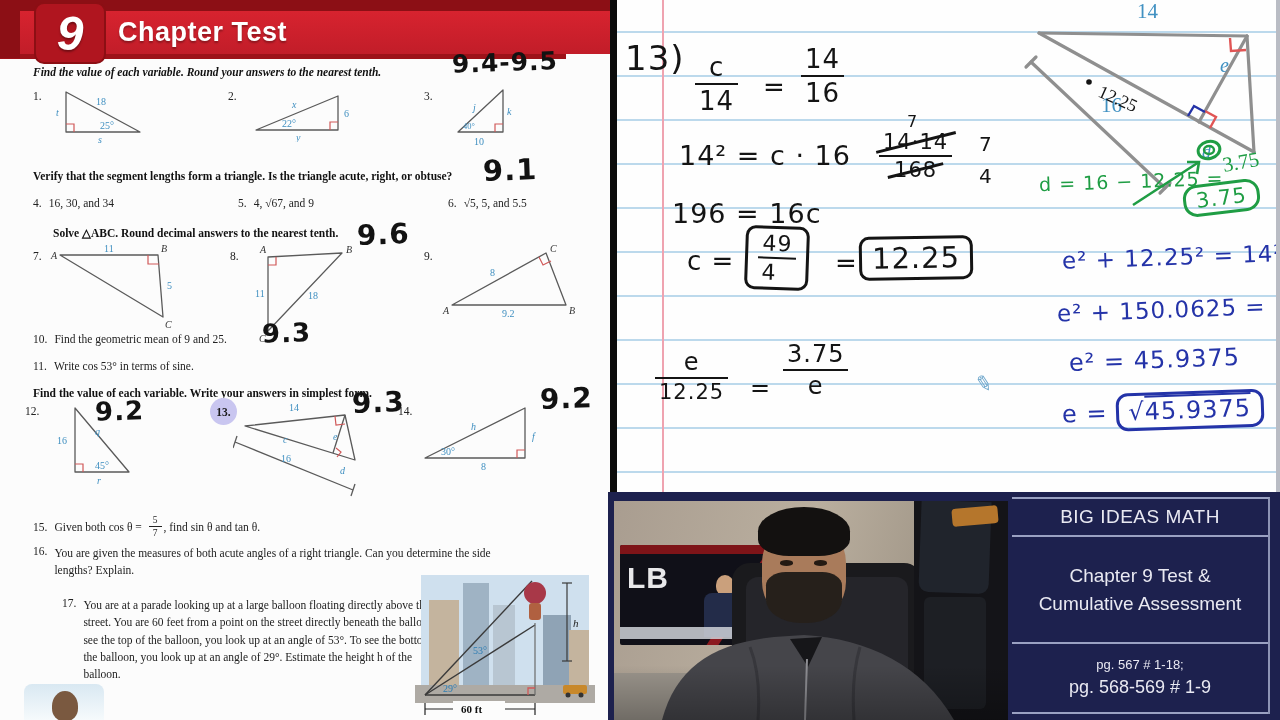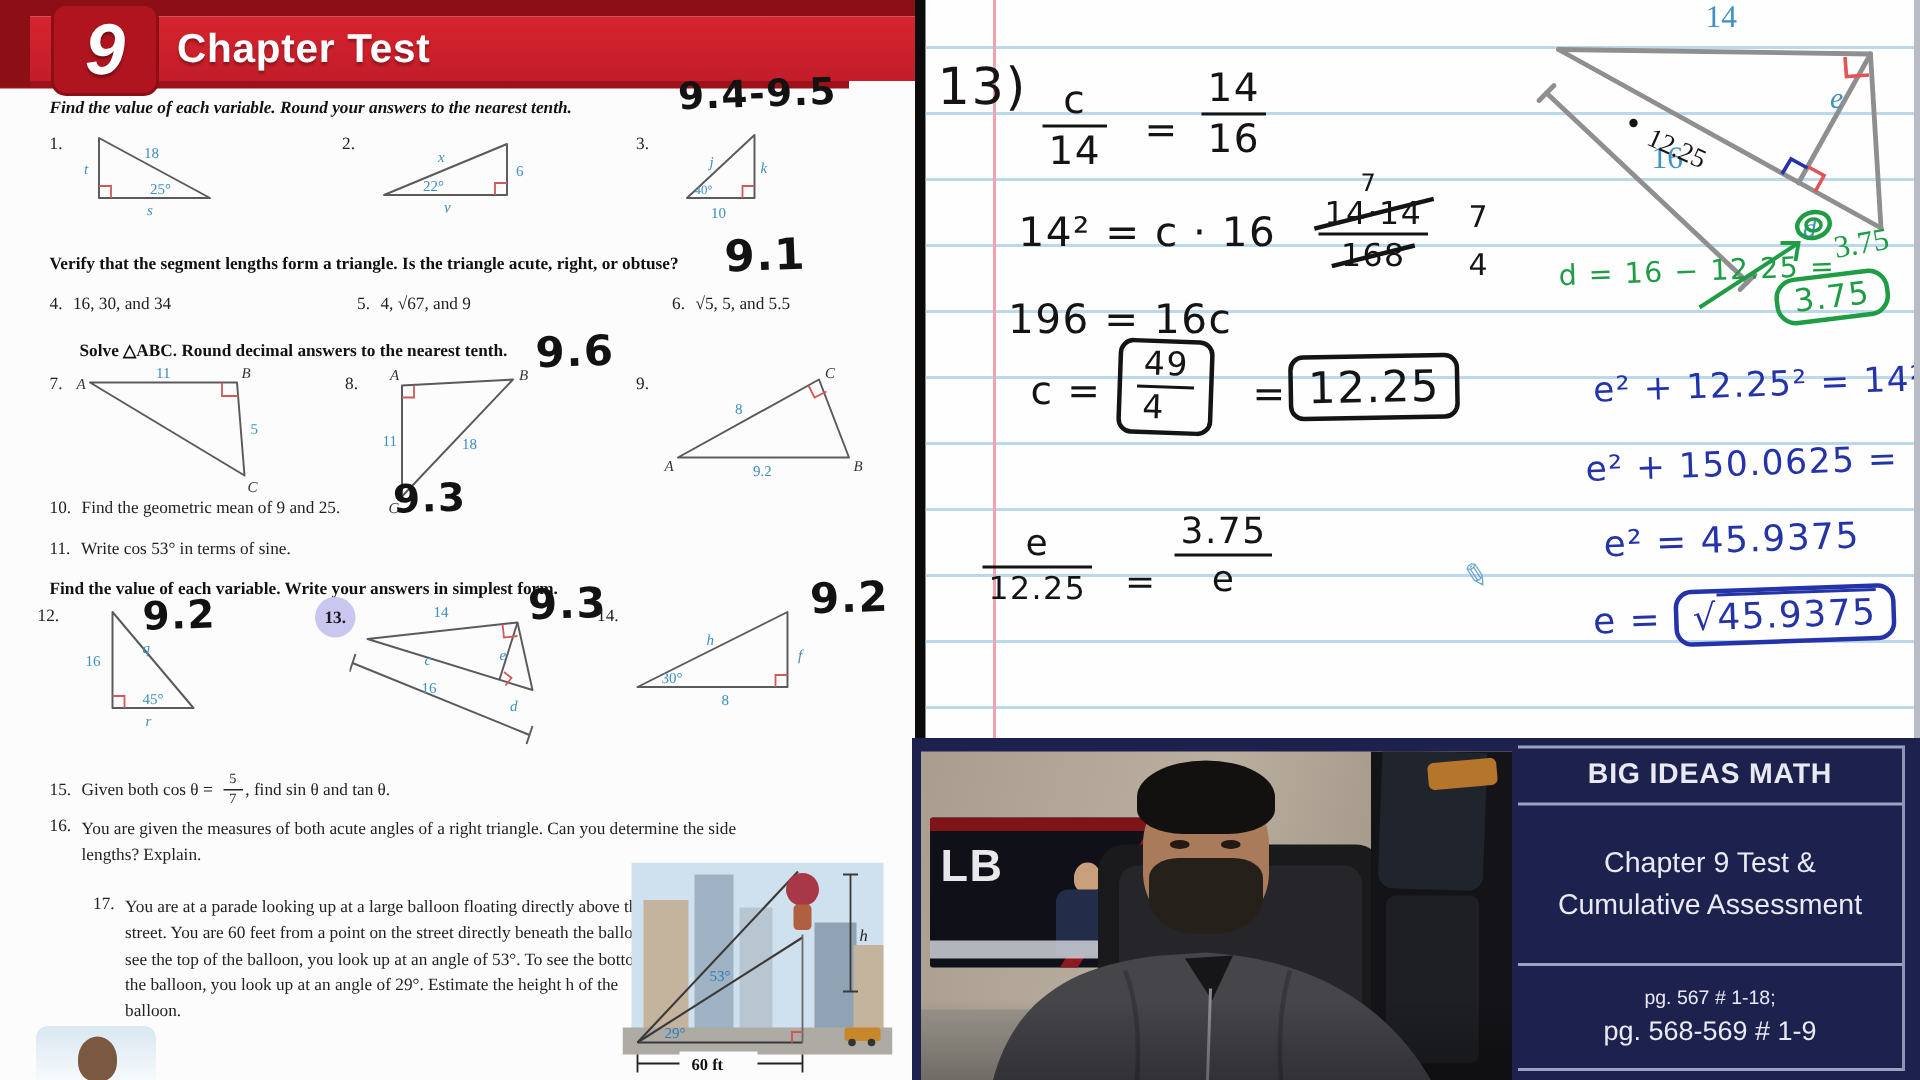--- a/index.html
+++ b/index.html
@@ -453,21 +453,21 @@
         <div class="hair"></div>
         <div class="eye" style="left:26%;"></div>
         <div class="eye" style="left:60%;"></div>
         <div class="beard"></div>
       </div>
       <div class="vignette"></div>
     </div>
 
     <div id="info">
       <div class="info-row" style="height:38px;">
-        <div style="font-weight:bold; font-size:19px; letter-spacing:.5px;">BIG IDEAS MATH</div>
+        <div style="font-weight:normal; font-size:19px; letter-spacing:.5px;">BIG IDEAS MATH</div>
       </div>
       <div class="info-row" style="flex:1; line-height:1.45;">
         <div style="font-size:19px;">Chapter 9 Test &amp;</div>
         <div style="font-size:19px;">Cumulative Assessment</div>
       </div>
       <div class="info-row" style="height:70px; line-height:1.5;">
         <div style="font-size:13px;">pg. 567 # 1-18;</div>
         <div style="font-size:18px;">pg. 568-569 # 1-9</div>
       </div>
     </div>

